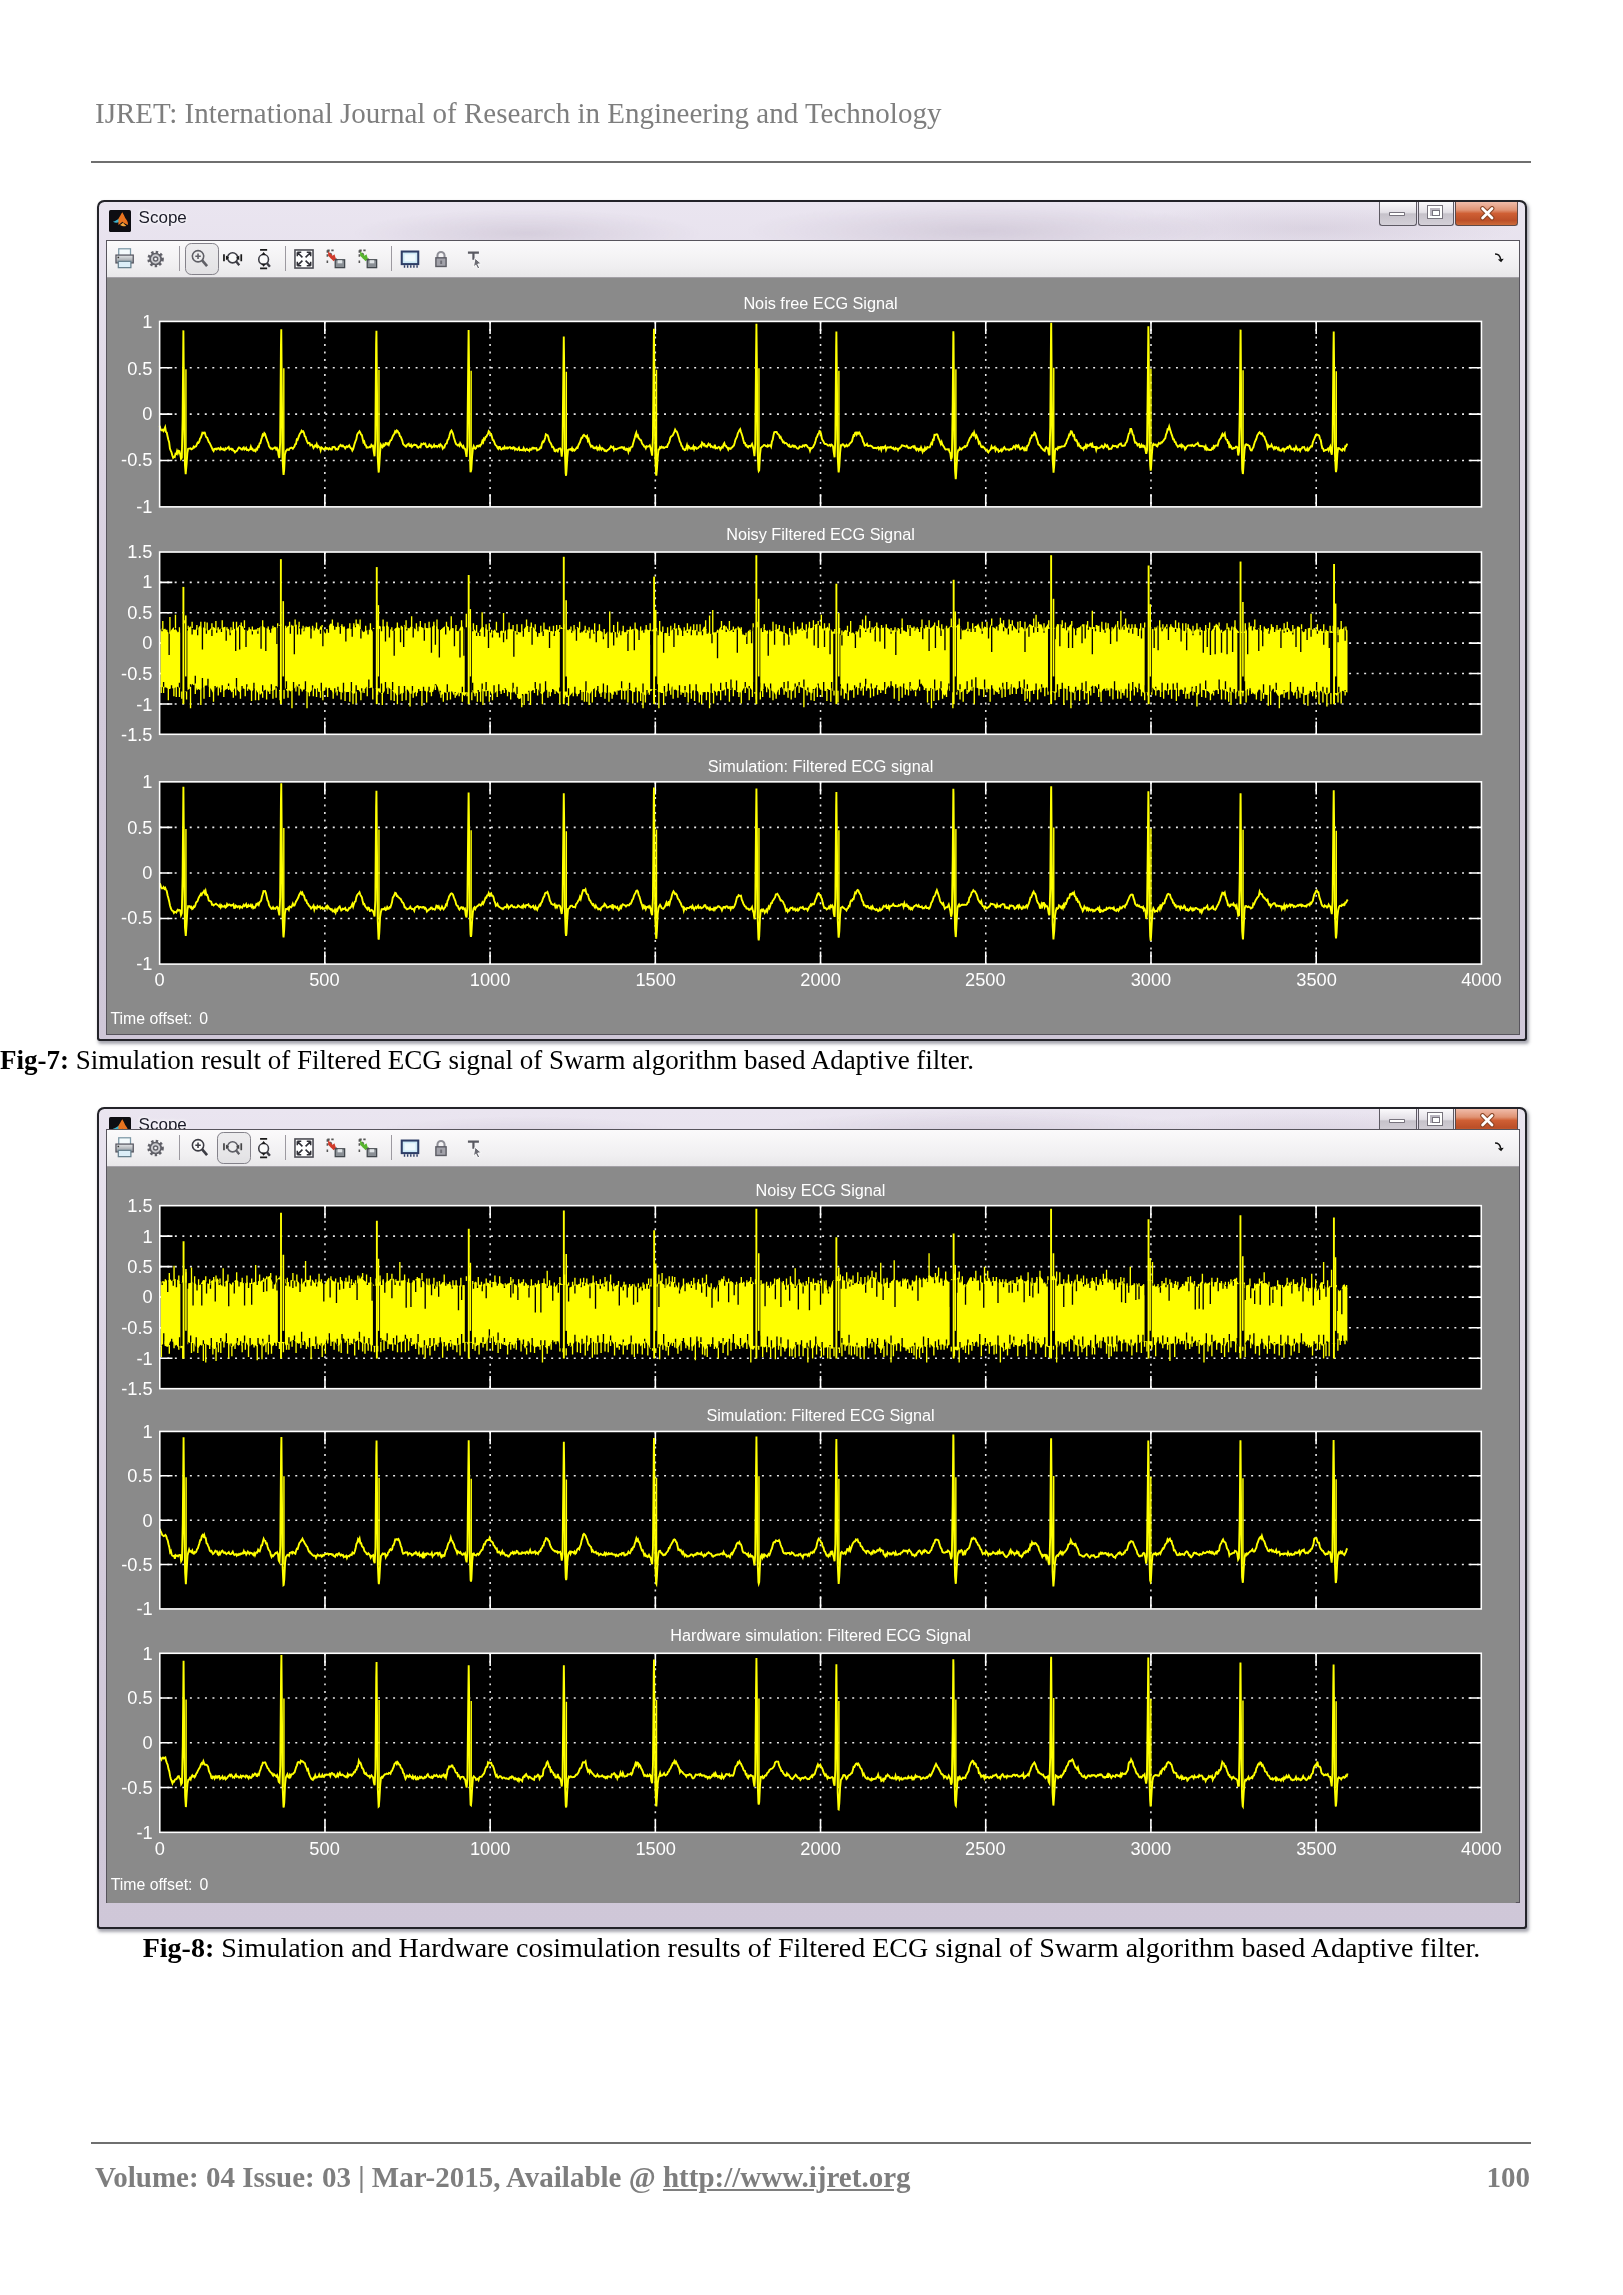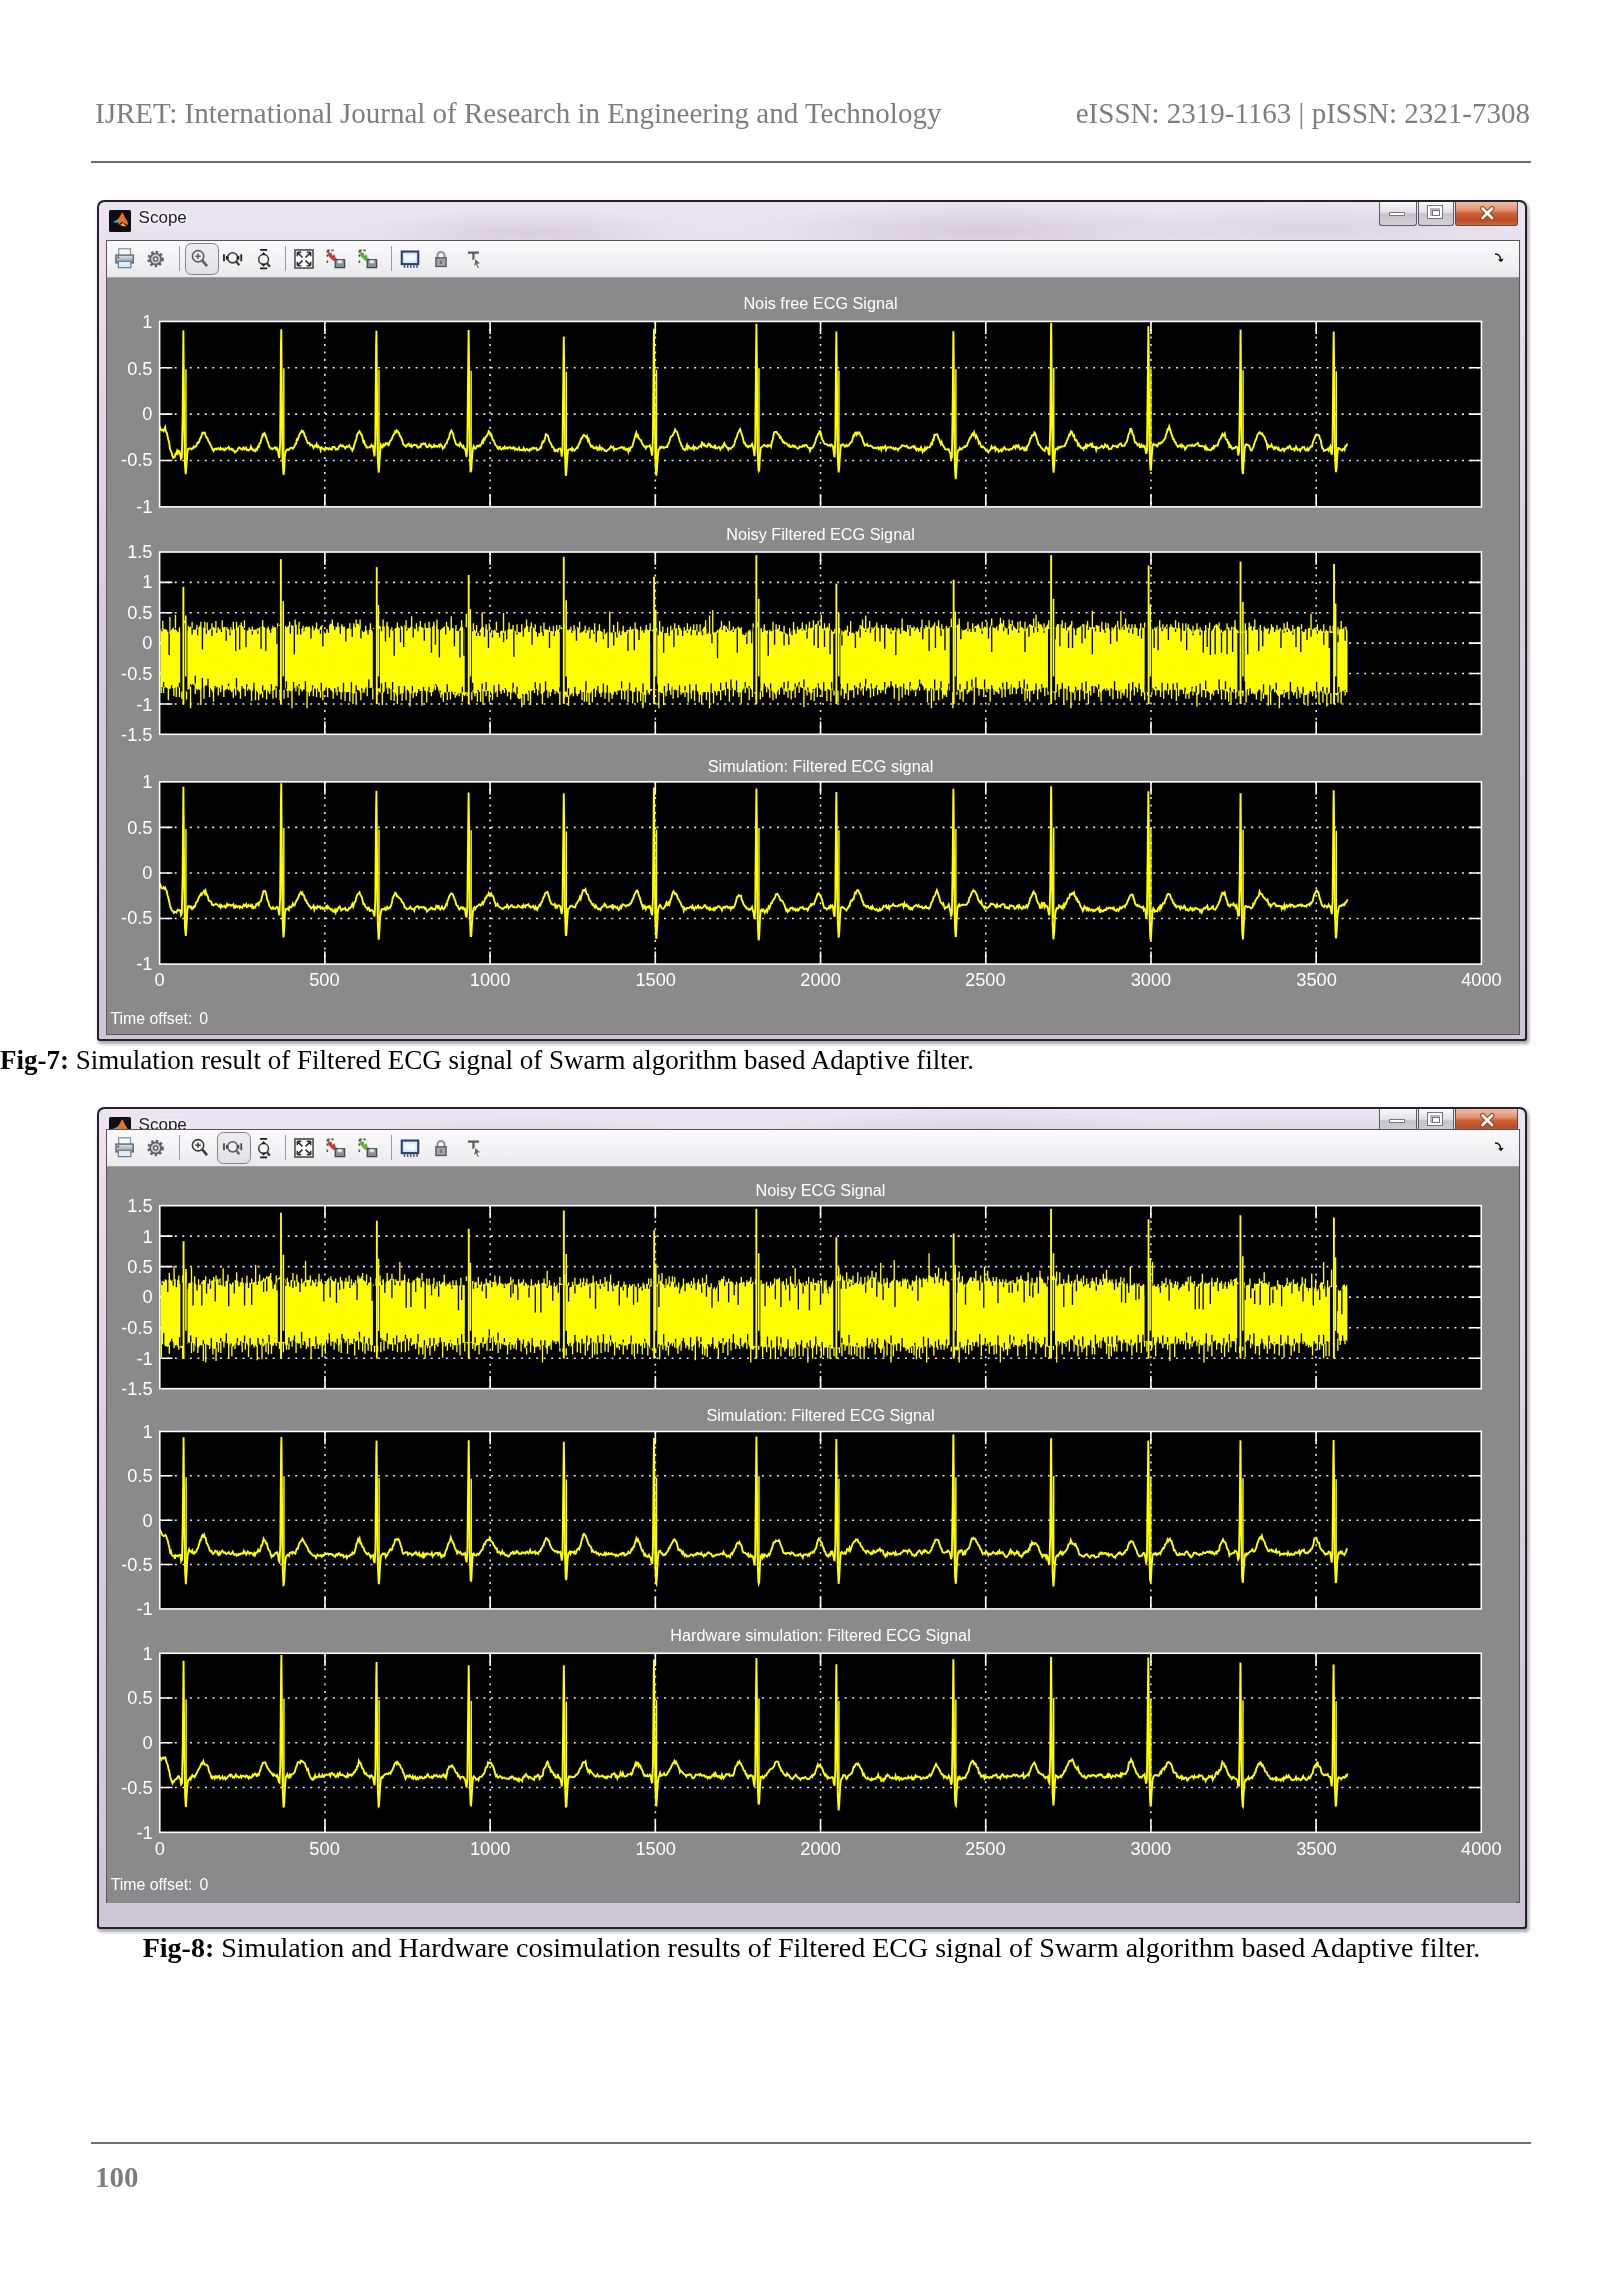--- a/index.html
+++ b/index.html
@@ -68,21 +68,20 @@
   <path d="M14 13l8 7-4.5.5 2.5 5-2.5 1-2.5-5-3 3z" fill="#6a6a72" stroke="#fff" stroke-width="1.2"></path>
 </g>
 <g id="i-dock">
   <path d="M4 6c6 0 10 4 11 10" fill="none" stroke="#111" stroke-width="3"></path>
   <path d="M9.5 16.5L16 22l5-7z" fill="#111"></path>
 </g>
 </defs>
   </svg>
 <div class="serif" style="position:absolute;left:95px;top:97px;width:1435px;font-size:29px;font-weight:normal;color:#7e7e7e;display:flex;justify-content:space-between;white-space:nowrap">
     <span>IJRET: International Journal of Research in Engineering and Technology</span>
-    <span>eISSN: 2319-1163 | pISSN: 2321-7308</span>
   </div>
 <div style="position:absolute;left:91px;top:161px;width:1440px;height:2.4px;background:#6f6f6f"></div>
 <div style="position:absolute;left:97px;top:200px;width:1430px;height:841px;background:#232329;border-radius:7.1px 7.1px 2.4px 2.4px;padding:1.6px;box-sizing:border-box;box-shadow:1.6px 2.4px 3.2px rgba(60,60,80,0.45)">
     <div style="position:relative;width:100%;height:100%;border-radius:5.5px 5.5px 1.6px 1.6px;background:linear-gradient(180deg,#eae5f0 0%,#ddd6e4 30%,#d3cbdb 60%,#cfc7d8 100%);overflow:hidden">
       <div style="position:absolute;left:0;top:0;right:0;height:48px;background:radial-gradient(174px 24px at 30% 65%,rgba(120,100,130,0.16),transparent),radial-gradient(238px 28px at 62% 60%,rgba(120,100,130,0.18),transparent),radial-gradient(206px 24px at 85% 55%,rgba(130,110,140,0.14),transparent)"></div>
       <svg style="position:absolute;left:10.3px;top:8.7px" width="22" height="22" viewBox="0 0 28 28">
         <rect width="28" height="28" rx="2" fill="#0d0d12"></rect>
         <path d="M5 15c3-1 5-2 7-4l3 3c-2 2-6 3-10 1z" fill="#3fb3cd"></path>
         <path d="M12 11c2-2 3-6 5-8 2 3 3 7 5 9 1.5 2 2.5 4 2 7-3-1-5-2-7-4-2 2-3 3-5 4 0-3 0-6 0-8z" fill="#e8731f"></path>
         <path d="M14 19c2-1 3-2 4-3 1 2 2 3 4 4-2 1-5 1-8-1z" fill="#f4a73c"></path>
@@ -403,14 +402,15 @@
             <text x="1870" y="2363" text-anchor="middle" font-size="23" fill="#fff">4000</text>
             <text x="140" y="2407" font-size="20" fill="#fff">Time offset:</text>
             <text x="252" y="2407" font-size="20" fill="#fff">0</text>
           </svg></div>
       </div>
     </div>
   </div>
 <div class="serif" style="position:absolute;left:0;top:1932px;width:1623px;text-align:center;font-size:28px;color:#000"><b>Fig-8:</b> Simulation and Hardware cosimulation results of Filtered ECG signal of Swarm algorithm based Adaptive filter.</div>
 <div style="position:absolute;left:91px;top:2142px;width:1440px;height:2.4px;background:#6f6f6f"></div>
 <div class="serif" style="position:absolute;left:95px;top:2161px;width:1435px;font-size:29px;font-weight:bold;color:#7e7e7e;display:flex;justify-content:space-between;white-space:nowrap">
+    <span>Volume: 04 Issue: 03 | Mar-2015, Available @ <span style="text-decoration:underline">http://www.ijret.org</span></span>
     <span>100</span>
   </div>
 
 </body></html>

